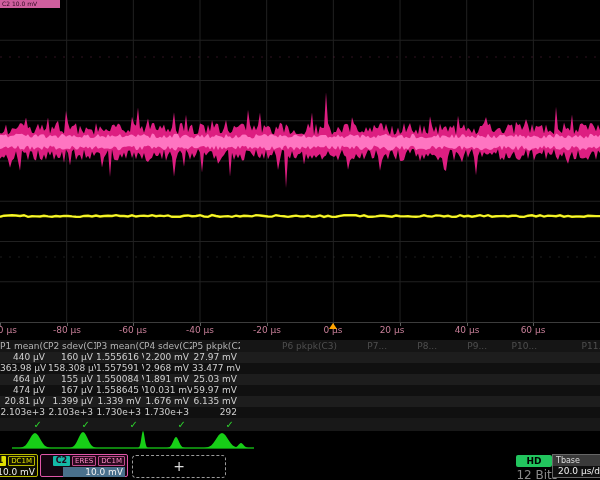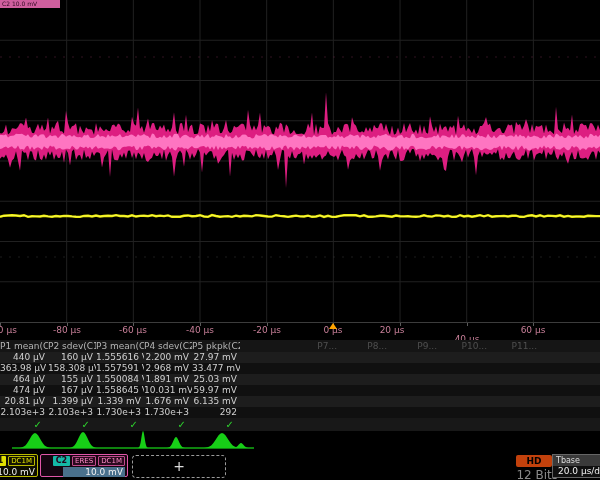--- a/index.html
+++ b/index.html
@@ -35,21 +35,21 @@
   .chid{font-size:8px;line-height:10px;font-weight:bold;padding:0 3px;border-radius:1px;}
   .c1id{background:#e0e000;color:#1a1a00;}
   .c2id{background:#14b8a6;color:#20031a;}
   .badge{font-size:7px;line-height:8px;padding:0 2px;border:1px solid;border-radius:1px;}
   .ybadge{border-color:#b9b900;color:#e3e300;background:#141400;}
   .pbadge{border-color:#c04a8c;color:#ff8cc8;background:#2a0a1e;}
   .chval{font-size:9px;line-height:10px;text-align:right;color:#f0f0f0;margin-top:1px;}
   .chval.hl{background:#49708c;width:60px;margin-left:auto;padding-right:2px;}
   .addbox{position:absolute;left:132px;top:3px;width:92px;height:21px;border:1.5px dashed #9a9a9a;
           border-radius:4px;color:#ddd;font-size:14px;line-height:20px;text-align:center;}
-  .hdbadge{position:absolute;left:516px;top:3px;width:36px;height:12px;background:#c2410c;color:#000;
+  .hdbadge{position:absolute;left:516px;top:3px;width:36px;height:12px;background:#22c55e;color:#000;
            font-size:9px;font-weight:bold;text-align:center;line-height:12px;border-radius:2px;}
   .bits{position:absolute;left:510px;top:16px;width:48px;font-size:12px;color:#8a8a8a;text-align:right;}
   .tbasebox{position:absolute;left:552px;top:2px;width:70px;height:24px;border:1px solid #666;
             background:#101010;box-sizing:border-box;}
   .tbasehdr{height:11px;background:#3a3a3a;color:#ddd;font-size:8px;line-height:11px;padding-left:3px;}
   .tbaseval{height:11px;color:#f0f0f0;font-size:9px;line-height:11px;padding-left:5px;white-space:nowrap;}
 </style>
 </head>
 <body>
 
@@ -90,33 +90,34 @@
       <div class="tlabel" style="left: 133px;">-60 µs</div>
       <div class="ttick" style="left: 200px;"></div>
       <div class="tlabel" style="left: 200px; text-align: right;">-40 µs</div>
       <div class="ttick" style="left: 267px;"></div>
       <div class="tlabel" style="left: 267px;">-20 µs</div>
       <div class="ttick" style="left: 333px;"></div>
       <div class="tlabel" style="left: 333px;">0 µs</div>
       <div class="ttick" style="left: 400px;"></div>
       <div class="tlabel" style="left: 376px; margin-left: 16px;">20 µs</div>
       <div class="ttick" style="left: 467px;"></div>
-      <div class="tlabel" style="left: 467px; margin-top: 9px;">40 µs</div>
+      <div class="tlabel" style="left: 467px;">40 µs</div>
       <div class="ttick" style="left: 533px;"></div>
       <div class="tlabel" style="left: 533px;">60 µs</div>
     </div>
   <div class="trig-marker"></div>
 
   <div class="mtable" id="mtable">
       <div class="trow hrow">
         <div class="hcell">P1 mean(C1)</div>
         <div class="hcell">P2 sdev(C1)</div>
         <div class="hcell">P3 mean(C2)</div>
         <div class="hcell">P4 sdev(C2)</div>
         <div class="hcell">P5 pkpk(C2)</div>
+        <div class="hcell dim">P6 pkpk(C3)</div>
         <div class="hcell dim">P7...</div>
         <div class="hcell dim">P8...</div>
         <div class="hcell dim">P9...</div>
         <div class="hcell dim">P10...</div>
         <div class="hcell dim">P11...</div>
       </div>
       <div class="trow drow bgA">
         <div class="tcell">440 µV</div>
         <div class="tcell">160 µV</div>
         <div class="tcell">1.555616 V</div>

